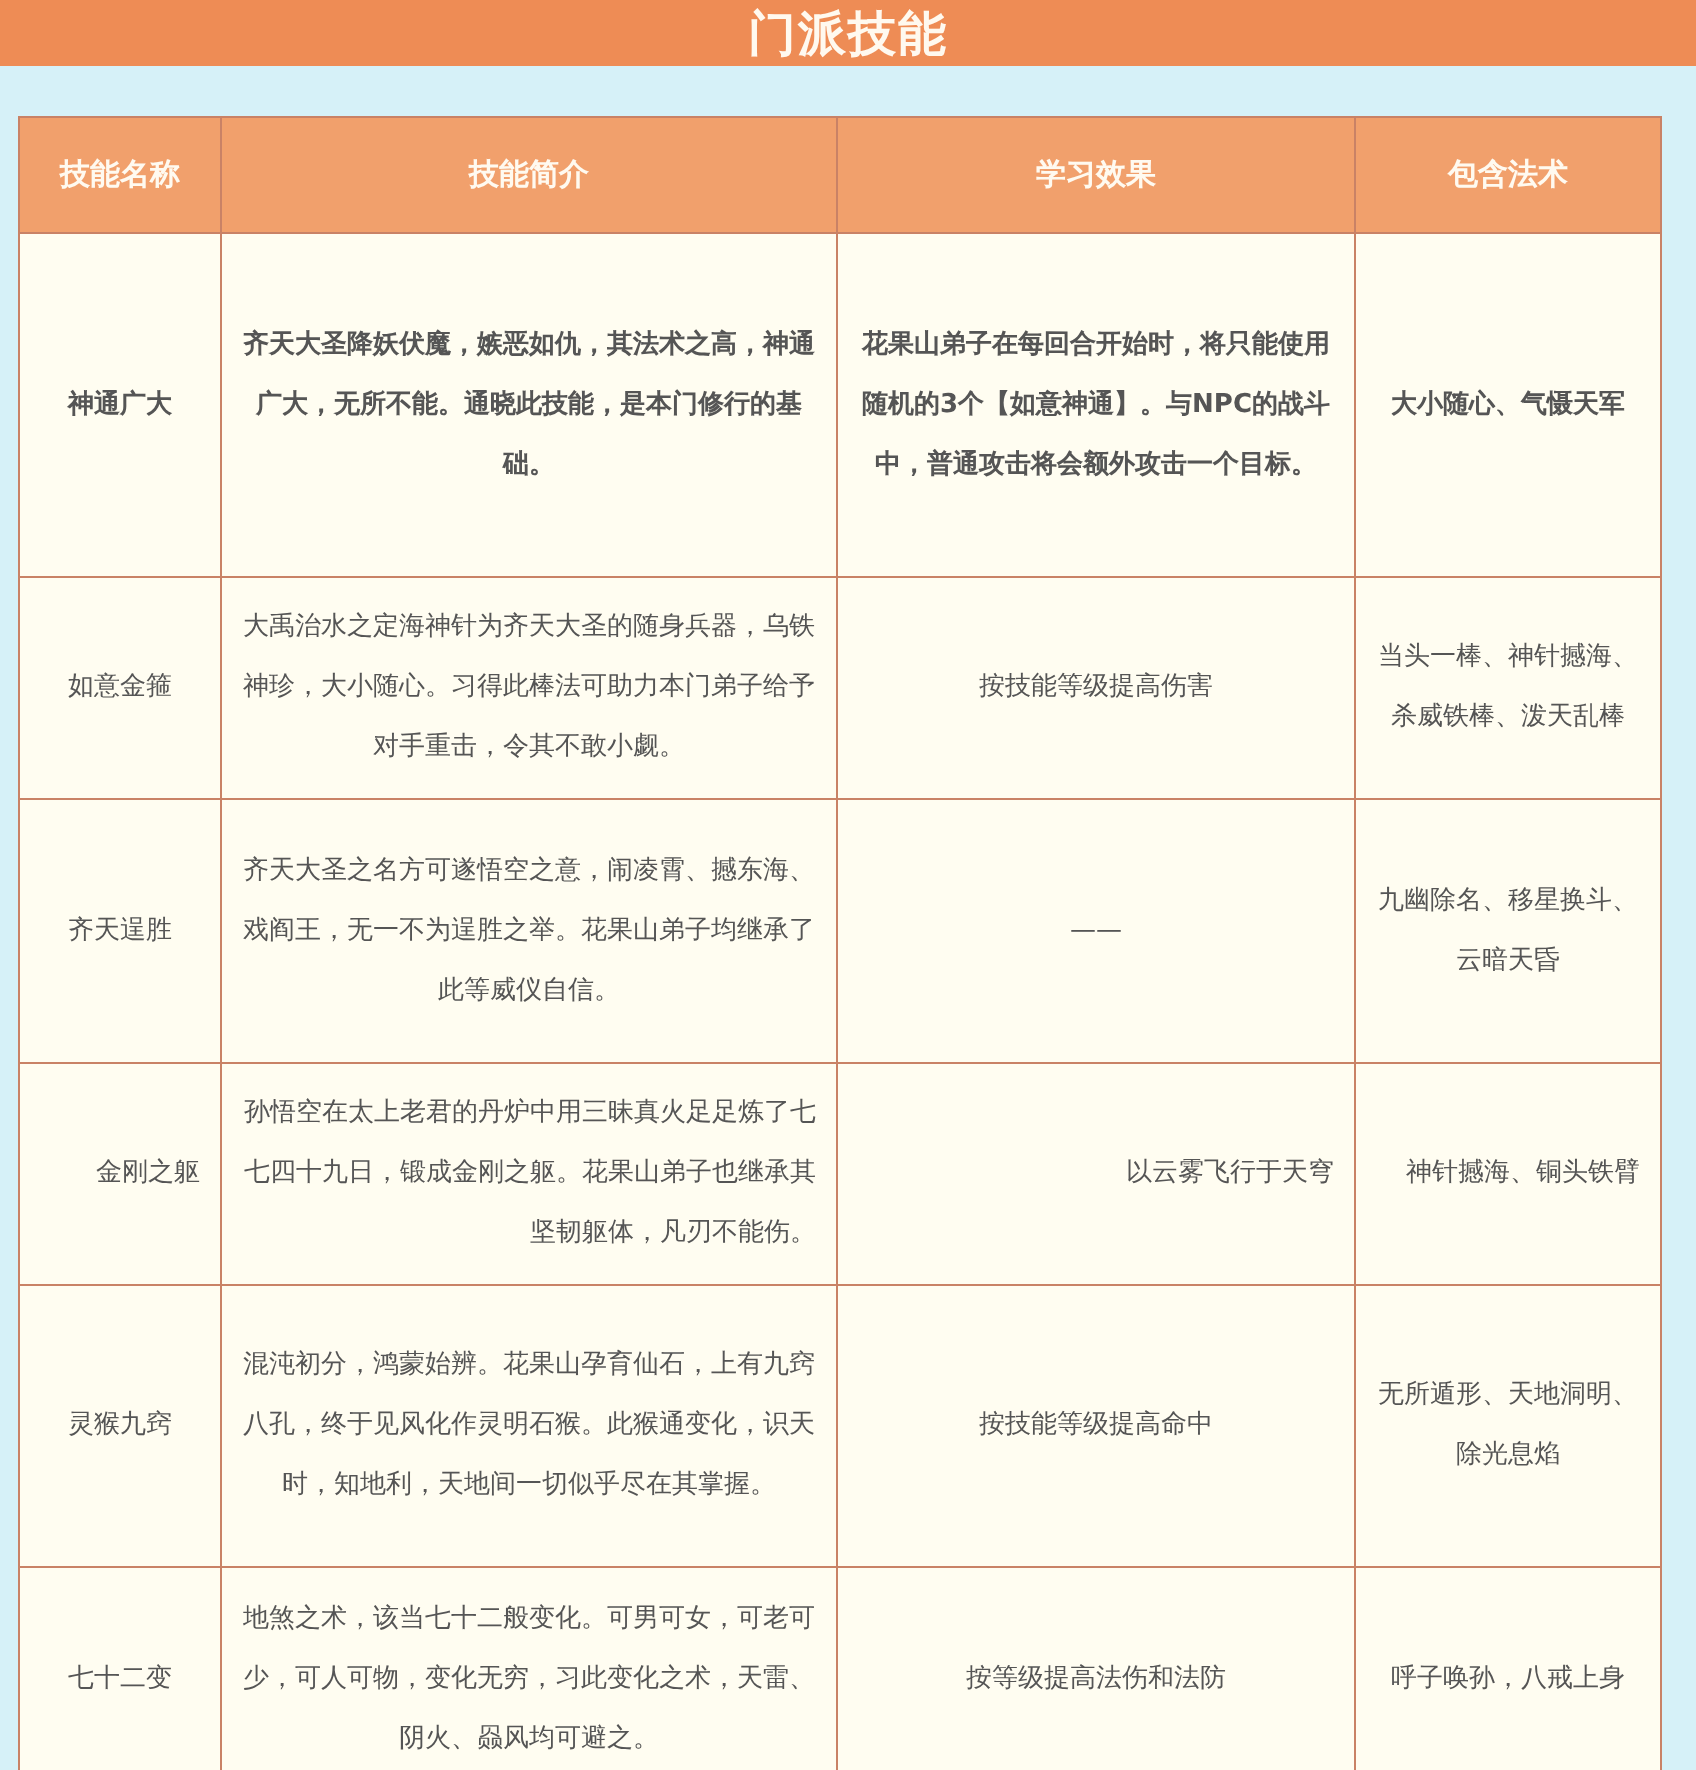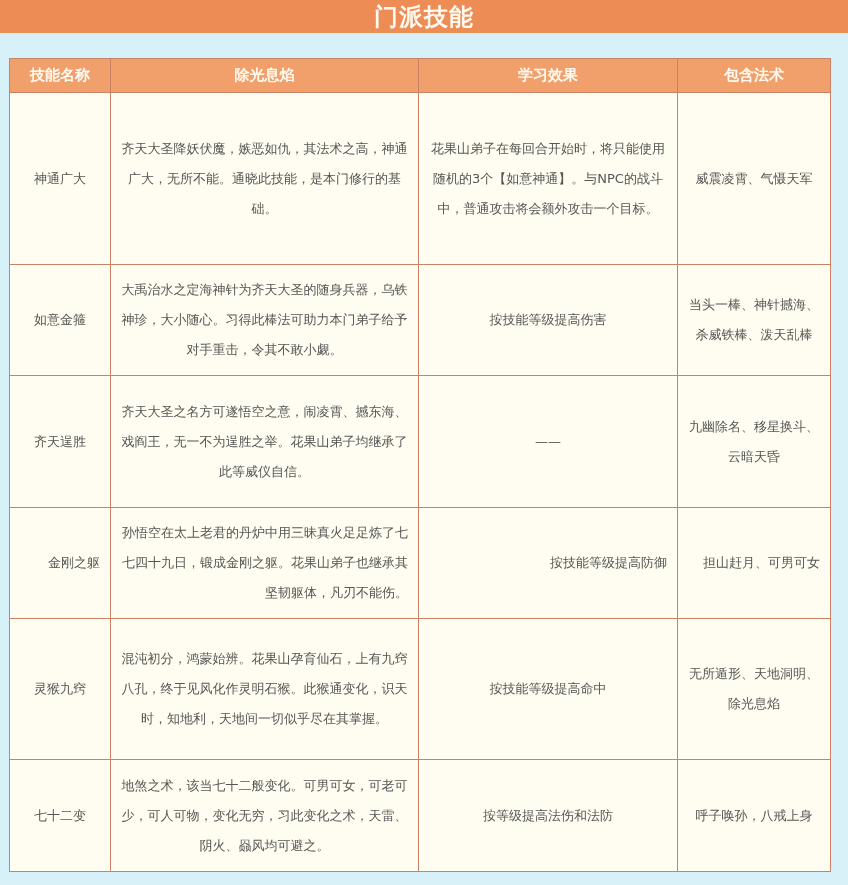--- a/index.html
+++ b/index.html
@@ -43,33 +43,33 @@
     text-align: center;
     vertical-align: middle;
     padding: 0 10px;
     box-sizing: border-box;
   }
   table.skills th {
     background: #f1a06c;
     color: #fffaf0;
     font-weight: bold;
     font-size: 15px;
-    height: 34px;
+    height: 58px;
   }
   table.skills td {
     background: #fffdf1;
     color: #555555;
     font-size: 13px;
     line-height: 30px;
   }
   col.c1 { width: 101px; }
   col.c2 { width: 308px; }
   col.c3 { width: 259px; }
   col.c4 { width: 153px; }
-  tr.r1 td { height: 172px; }
+  tr.r1 td { height: 172px; font-weight: bold; }
   tr.r2 td { height: 111px; margin-left: 38px; }
   tr.r3 td { height: 132px; }
   tr.r4 td { height: 111px; text-align: right; }
   tr.r5 td { height: 141px; }
   tr.r6 td { height: 112px; }
   tr.r7 td { height: 51px; }
   td.desc { padding: 0 12px; }
   td.effect { padding: 0 10px; }
   td.spells { padding: 0 12px; }
 </style>
@@ -83,49 +83,49 @@
 <table class="skills">
   <colgroup>
     <col class="c1">
       <col class="c2">
       <col class="c3">
       <col class="c4">
   </colgroup>
   <thead>
     <tr>
       <th>技能名称</th>
-      <th>除光息焰</th>
+      <th>技能简介</th>
       <th>学习效果</th>
       <th>包含法术</th>
     </tr>
   </thead>
   <tbody>
     <tr class="r1">
       <td>神通广大</td>
       <td class="desc">齐天大圣降妖伏魔，嫉恶如仇，其法术之高，神通广大，无所不能。通晓此技能，是本门修行的基础。</td>
       <td class="effect">花果山弟子在每回合开始时，将只能使用随机的3个【如意神通】。与NPC的战斗中，普通攻击将会额外攻击一个目标。</td>
-      <td class="spells">威震凌霄、气慑天军</td>
+      <td class="spells">大小随心、气慑天军</td>
     </tr>
     <tr class="r2">
       <td>如意金箍</td>
       <td class="desc">大禹治水之定海神针为齐天大圣的随身兵器，乌铁神珍，大小随心。习得此棒法可助力本门弟子给予对手重击，令其不敢小觑。</td>
       <td class="effect">按技能等级提高伤害</td>
       <td class="spells">当头一棒、神针撼海、杀威铁棒、泼天乱棒</td>
     </tr>
     <tr class="r3">
       <td>齐天逞胜</td>
       <td class="desc">齐天大圣之名方可遂悟空之意，闹凌霄、撼东海、戏阎王，无一不为逞胜之举。花果山弟子均继承了此等威仪自信。</td>
       <td class="effect">——</td>
       <td class="spells">九幽除名、移星换斗、云暗天昏</td>
     </tr>
     <tr class="r4">
       <td>金刚之躯</td>
       <td class="desc">孙悟空在太上老君的丹炉中用三昧真火足足炼了七七四十九日，锻成金刚之躯。花果山弟子也继承其坚韧躯体，凡刃不能伤。</td>
-      <td class="effect">按技能等级提高防御</td>
-      <td class="spells">担山赶月、可男可女</td>
+      <td class="effect">以云雾飞行于天穹</td>
+      <td class="spells">神针撼海、铜头铁臂</td>
     </tr>
     <tr class="r5">
       <td>灵猴九窍</td>
       <td class="desc">混沌初分，鸿蒙始辨。花果山孕育仙石，上有九窍八孔，终于见风化作灵明石猴。此猴通变化，识天时，知地利，天地间一切似乎尽在其掌握。</td>
       <td class="effect">按技能等级提高命中</td>
       <td class="spells">无所遁形、天地洞明、除光息焰</td>
     </tr>
     <tr class="r6">
       <td>七十二变</td>
       <td class="desc">地煞之术，该当七十二般变化。可男可女，可老可少，可人可物，变化无穷，习此变化之术，天雷、阴火、赑风均可避之。</td>

